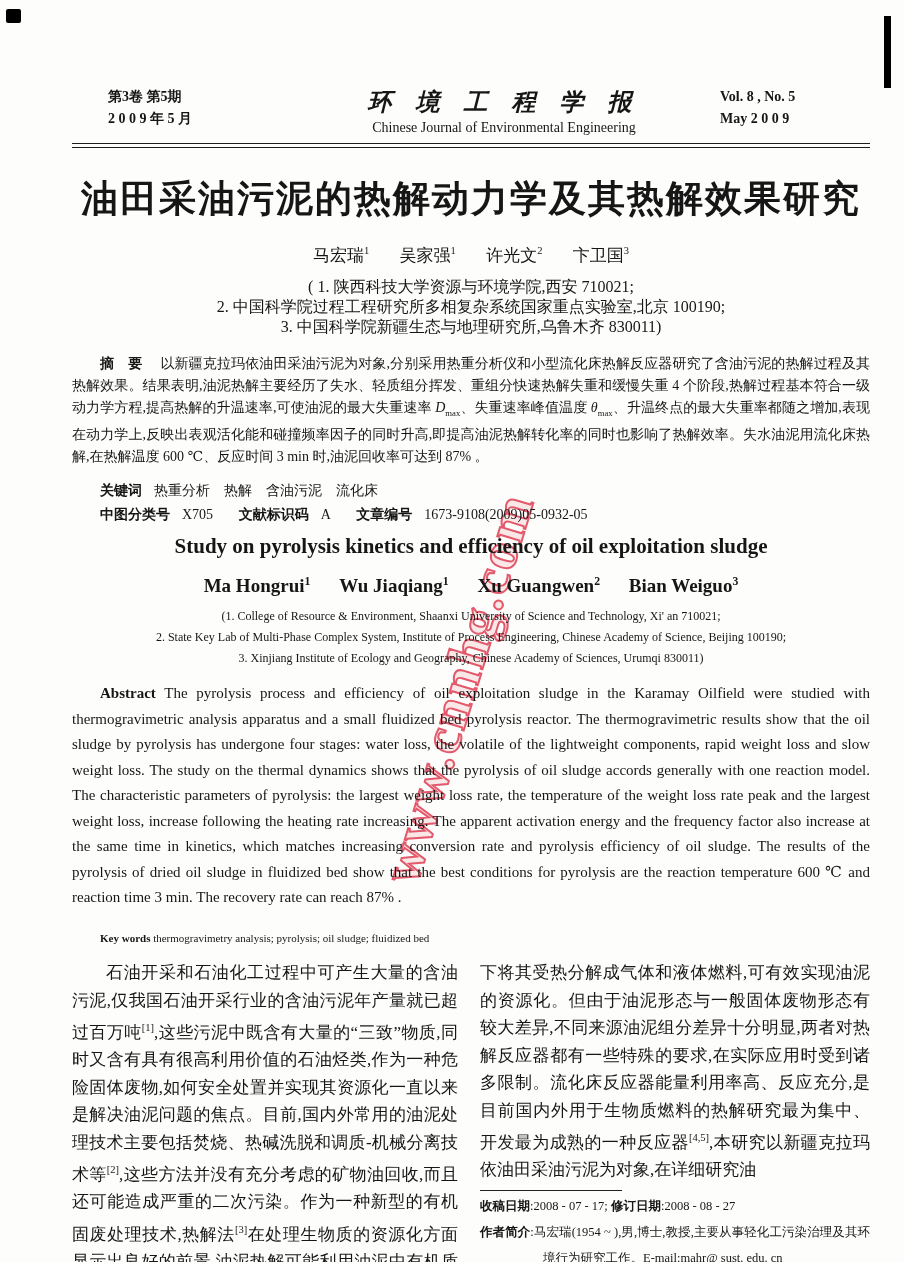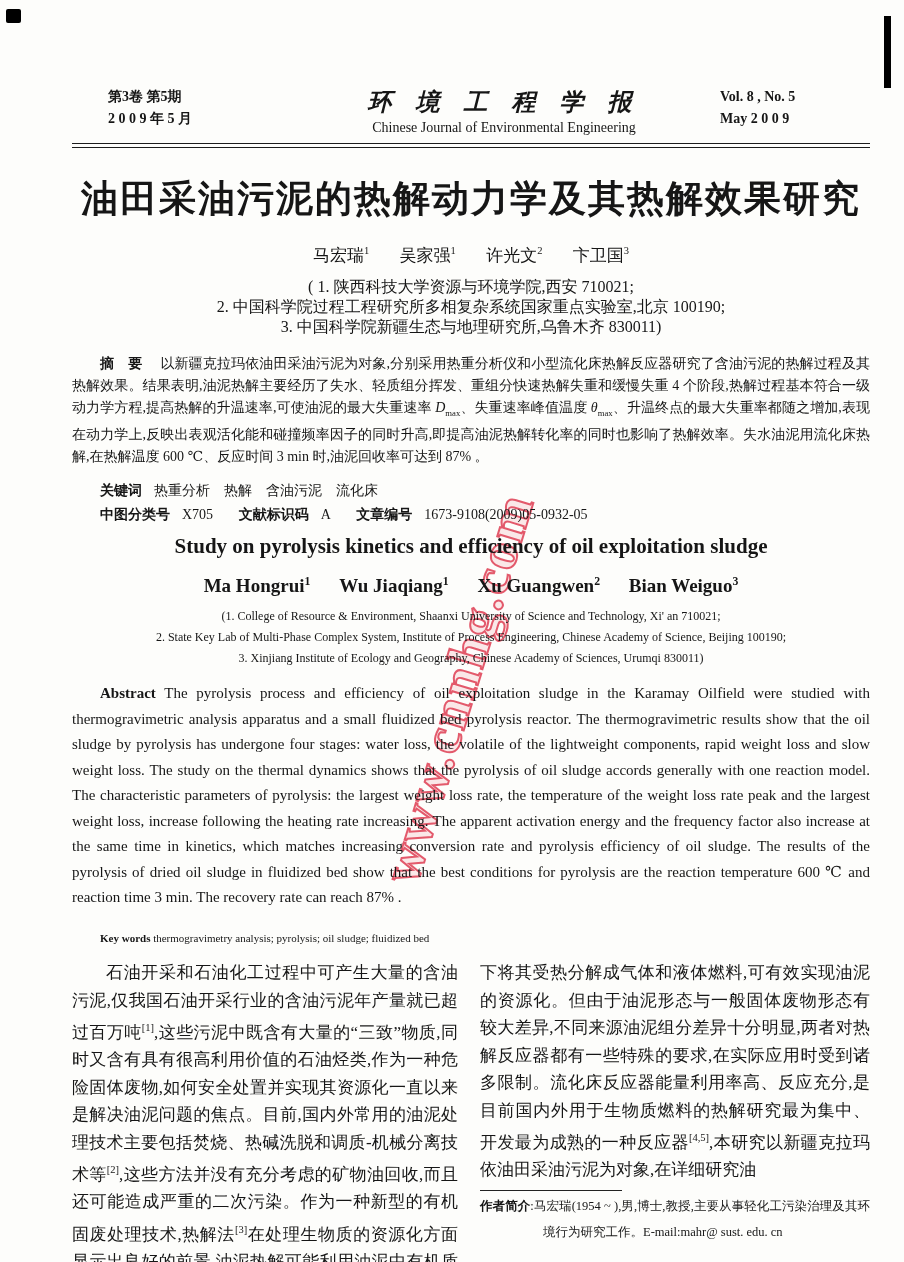--- a/index.html
+++ b/index.html
@@ -143,19 +143,20 @@
 
     <div class="body-cols">
       <div class="col col-left">
         <p class="indent">石油开采和石油化工过程中可产生大量的含油污泥,仅我国石油开采行业的含油污泥年产量就已超过百万吨<sup>[1]</sup>,这些污泥中既含有大量的“三致”物质,同时又含有具有很高利用价值的石油烃类,作为一种危险固体废物,如何安全处置并实现其资源化一直以来是解决油泥问题的焦点。目前,国内外常用的油泥处理技术主要包括焚烧、热碱洗脱和调质-机械分离技术等<sup>[2]</sup>,这些方法并没有充分考虑的矿物油回收,而且还可能造成严重的二次污染。作为一种新型的有机固废处理技术,热解法<sup>[3]</sup>在处理生物质的资源化方面显示出良好的前景,油泥热解可能利用油泥中有机质的热不稳定性,在无氧条件</p>
       </div>
       <div class="col col-right">
         <p>下将其受热分解成气体和液体燃料,可有效实现油泥的资源化。但由于油泥形态与一般固体废物形态有较大差异,不同来源油泥组分差异十分明显,两者对热解反应器都有一些特殊的要求,在实际应用时受到诸多限制。流化床反应器能量利用率高、反应充分,是目前国内外用于生物质燃料的热解研究最为集中、开发最为成熟的一种反应器<sup>[4,5]</sup>,本研究以新疆克拉玛依油田采油污泥为对象,在详细研究油</p>
 
         <div class="footnote">
           <div class="fn-rule"></div>
+          <p><b>收稿日期</b><span>:2008 - 07 - 17; </span><b>修订日期</b><span>:2008 - 08 - 27</span></p>
           <p class="fn-bio"><b>作者简介</b><span>:马宏瑞(1954 ~ ),男,博士,教授,主要从事轻化工污染治理及其环境行为研究工作。E-mail:mahr@ sust. edu. cn</span></p>
         </div>
       </div>
     </div>
 
   </div>
 </div>
 
 </body></html>

